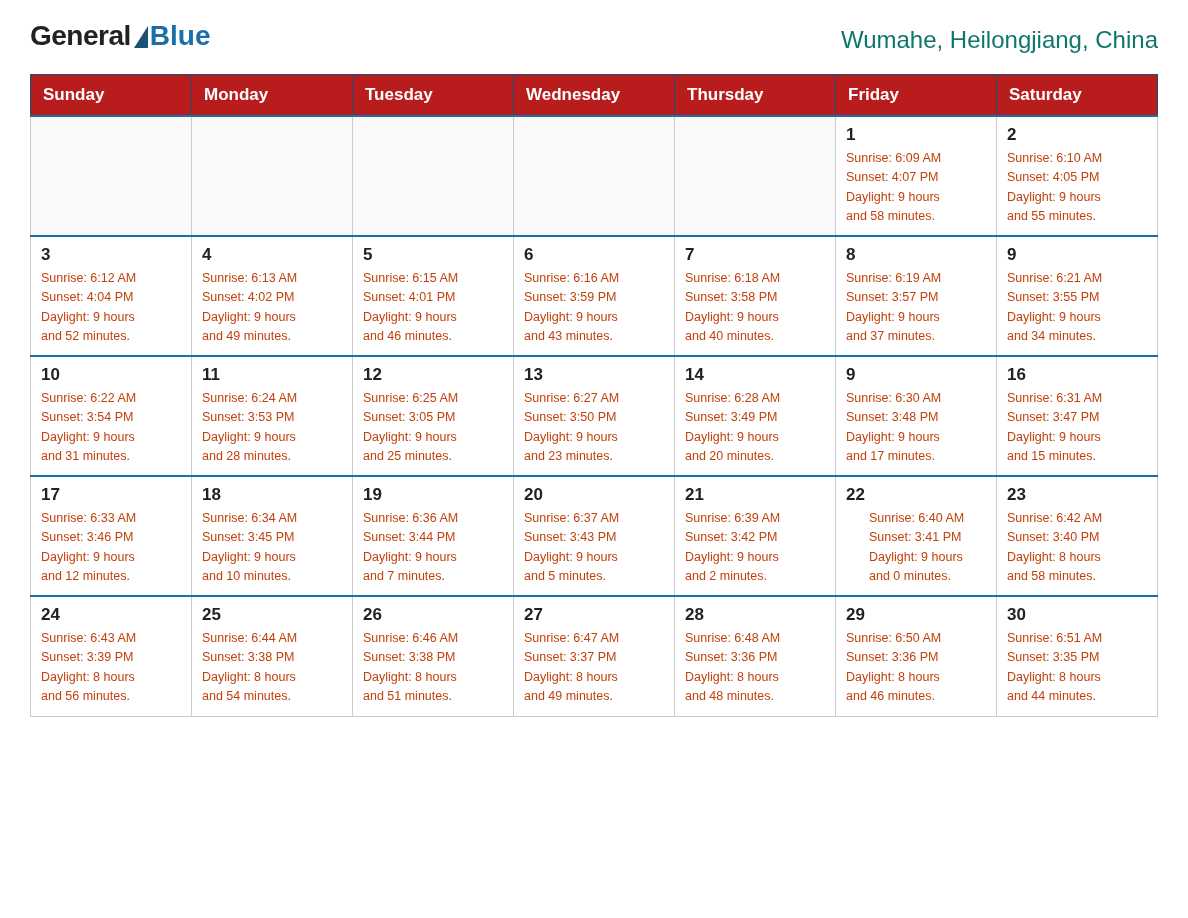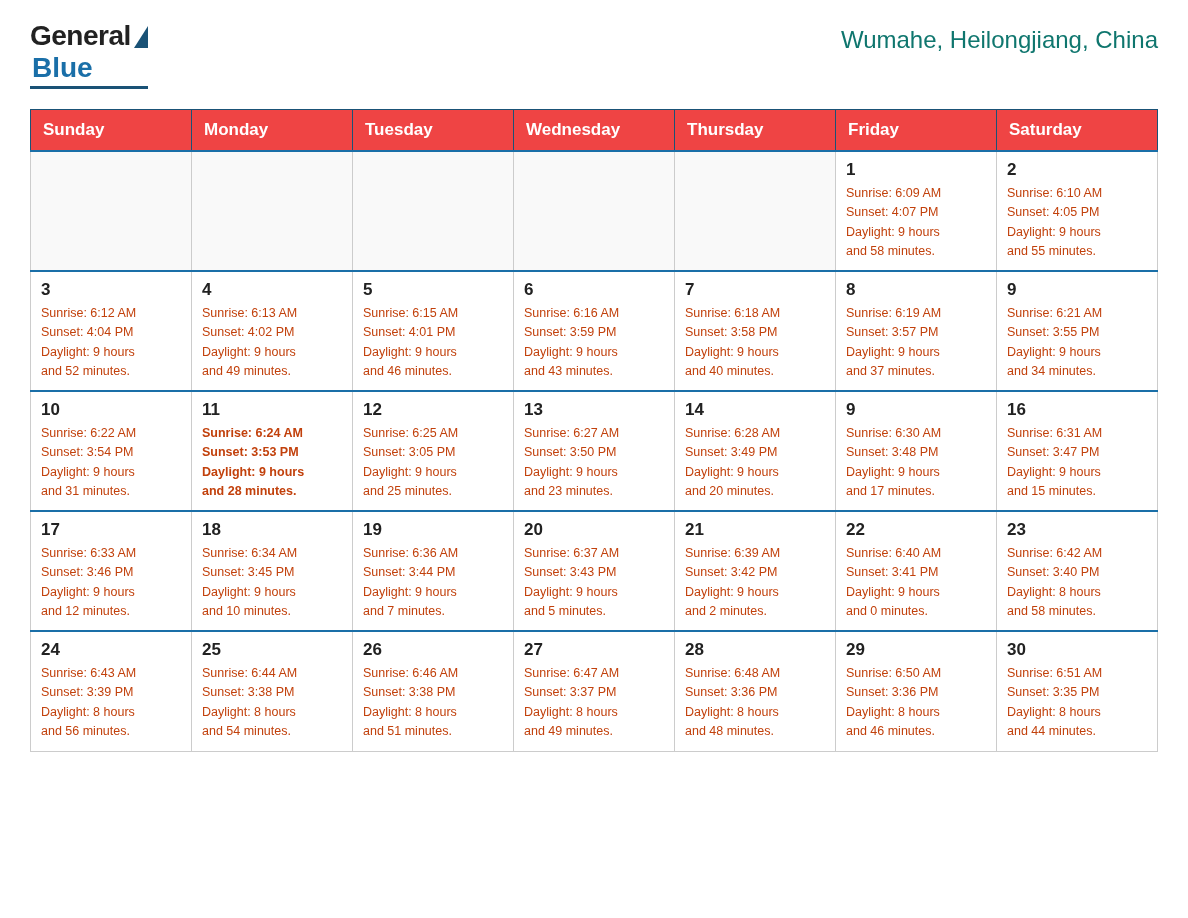--- a/index.html
+++ b/index.html
@@ -11,21 +11,21 @@
       padding: 20px 30px;
     }
     .header {
       display: flex;
       justify-content: space-between;
       align-items: flex-start;
       margin-bottom: 20px;
     }
     .logo {
       display: flex;
-      flex-direction: column;
+      flex-direction: row;
       align-items: flex-start;
     }
     .logo-top {
       display: flex;
       align-items: center;
     }
     .logo-general {
       font-size: 28px;
       font-weight: bold;
       color: #222;
@@ -64,21 +64,21 @@
       font-size: 24px;
       color: #0f766e;
       margin-top: 6px;
     }
     .calendar {
       width: 100%;
       border-collapse: collapse;
       border: 1px solid #aaa;
     }
     .calendar th {
-      background: #ef4444;
+      background: #b91c1c;
       color: #fff;
       font-size: 17px;
       font-weight: bold;
       padding: 10px 12px;
       text-align: left;
       border: 1px solid #1a5276;
     }
     .calendar td {
       vertical-align: top;
       border: 1px solid #ccc;
@@ -216,21 +216,21 @@
       <tr>
         <td>
           <span class="day-number">10</span>
           <div class="day-info" style="white-space: pre-line;">Sunrise: 6:22 AM
 Sunset: 3:54 PM
 Daylight: 9 hours
 and 31 minutes.</div>
         </td>
         <td>
           <span class="day-number">11</span>
-          <div class="day-info" style="white-space: pre-line; font-weight: bold;">Sunrise: 6:24 AM
+          <div class="day-info" style="white-space: pre-line;">Sunrise: 6:24 AM
 Sunset: 3:53 PM
 Daylight: 9 hours
 and 28 minutes.</div>
         </td>
         <td>
           <span class="day-number">12</span>
           <div class="day-info" style="white-space: pre-line;">Sunrise: 6:25 AM
 Sunset: 3:05 PM
 Daylight: 9 hours
 and 25 minutes.</div>
@@ -295,21 +295,21 @@
         </td>
         <td>
           <span class="day-number">21</span>
           <div class="day-info" style="white-space: pre-line;">Sunrise: 6:39 AM
 Sunset: 3:42 PM
 Daylight: 9 hours
 and 2 minutes.</div>
         </td>
         <td>
           <span class="day-number">22</span>
-          <div class="day-info" style="white-space: pre-line;">Sunrise: 6:40 AM
+          <div class="day-info" style="white-space: pre-line; margin-left: 23px;">Sunrise: 6:40 AM
 Sunset: 3:41 PM
 Daylight: 9 hours
 and 0 minutes.</div>
         </td>
         <td>
           <span class="day-number">23</span>
           <div class="day-info" style="white-space: pre-line;">Sunrise: 6:42 AM
 Sunset: 3:40 PM
 Daylight: 8 hours
 and 58 minutes.</div>

